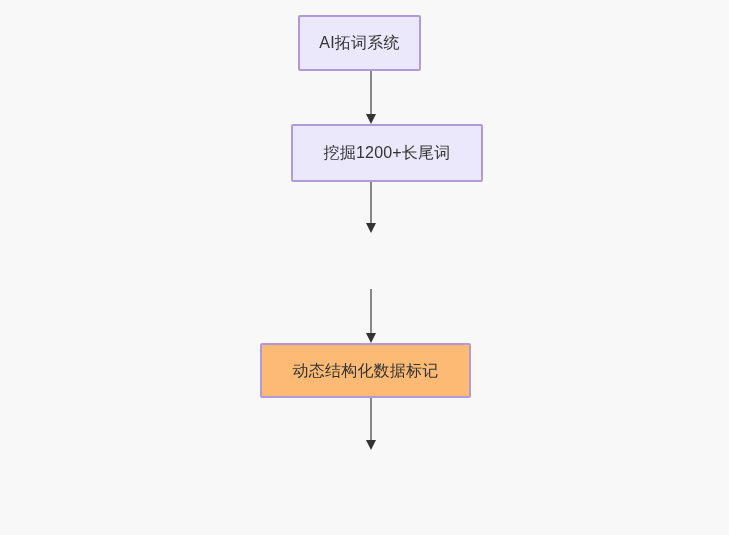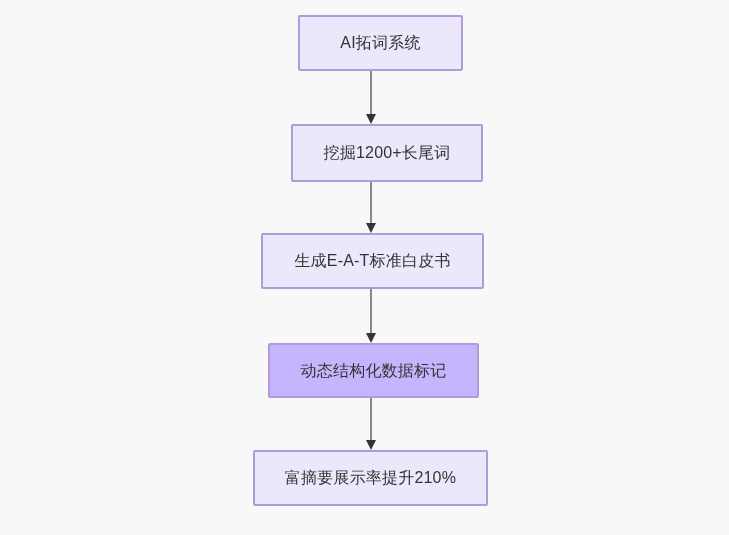--- a/index.html
+++ b/index.html
@@ -65,28 +65,22 @@
         <line x1="8" y1="0" x2="8" y2="46" stroke="#888888" stroke-width="2"></line>
         <polygon points="3,44 13,44 8,54" fill="#333333"></polygon>
       </svg>
     </div>
     <div class="edge" style="left: 363px; top: 398px; width: 16px; height: 52px;">
       <svg width="16" height="52">
         <line x1="8" y1="0" x2="8" y2="44" stroke="#888888" stroke-width="2"></line>
         <polygon points="3,42 13,42 8,52" fill="#333333"></polygon>
       </svg>
     </div>
-    <div class="node" style="left: 298px; top: 15px; width: 165px; height: 56px; background: rgb(235, 232, 251); border-color: rgb(178, 154, 218); color: rgb(51, 51, 51);">
+    <div class="node" style="left: 298px; top: 15px; width: 123px; height: 56px; background: rgb(235, 232, 251); border-color: rgb(178, 154, 218); color: rgb(51, 51, 51);">
       <span class="node-label">AI拓词系统</span>
     </div>
     <div class="node" style="left: 275px; top: 124px; width: 192px; height: 58px; background: rgb(235, 232, 251); border-color: rgb(178, 154, 218); color: rgb(51, 51, 51); margin-left: 16px;">
       <span class="node-label">挖掘1200+长尾词</span>
     </div>
-    <div class="node" style="left: 261px; top: 233px; width: 223px; height: 56px; background: rgb(235, 232, 251); border-color: rgb(178, 154, 218); color: rgb(51, 51, 51);">
-      <span class="node-label">生成E-A-T标准白皮书</span>
-    </div>
-    <div class="node" style="left: 268px; top: 343px; width: 211px; height: 55px; background: #c4b5fd; border-color: rgb(178, 154, 218); color: rgb(51, 51, 51);">
+    <div class="node" style="left: 260px; top: 343px; width: 211px; height: 55px; background: #fdba74; border-color: rgb(178, 154, 218); color: rgb(51, 51, 51);">
       <span class="node-label">动态结构化数据标记</span>
-    </div>
-    <div class="node" style="left: 253px; top: 450px; width: 235px; height: 56px; background: rgb(235, 232, 251); border-color: rgb(178, 154, 218); color: rgb(51, 51, 51);">
-      <span class="node-label">富摘要展示率提升210%</span>
     </div>
   </div>
 
 </body></html>

